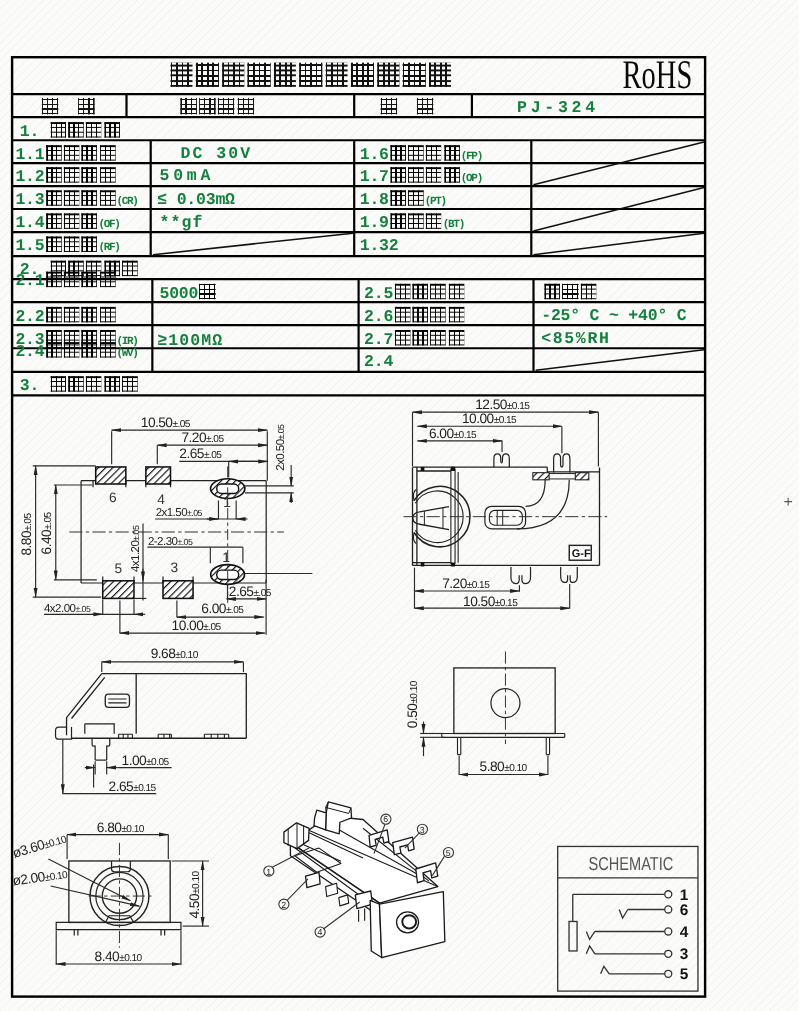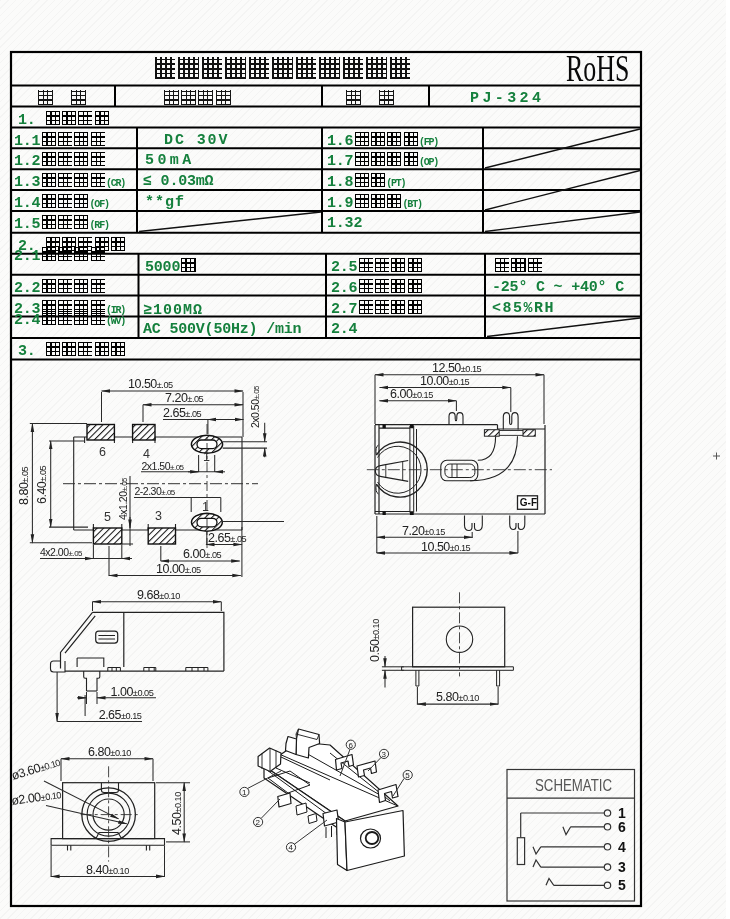--- a/index.html
+++ b/index.html
@@ -108,21 +108,20 @@
 <span class="a m" style="left:14px;top:278.7px">2.2<i class="c"></i><i class="c"></i><i class="c"></i><i class="c"></i></span>
 <span class="a m" style="left:331px;top:278.7px">2.6<i class="c"></i><i class="c"></i><i class="c"></i><i class="c"></i></span>
 <span class="a m" style="left:492px;top:278.7px">-25° C ~ +40° C</span>
 
 <span class="a m" style="left:14px;top:299.6px">2.3<i class="c"></i><i class="c"></i><i class="c"></i><i class="c"></i><span class="p">(IR)</span></span>
 <span class="a m" style="left:143px;top:282px;letter-spacing:1px;margin-top:20px;">≥100MΩ</span>
 <span class="a m" style="left:331px;top:299.6px">2.7<i class="c"></i><i class="c"></i><i class="c"></i><i class="c"></i></span>
 <span class="a m" style="left:492px;top:299.6px;letter-spacing:1.5px;">&lt;85%RH</span>
 
 <span class="a m" style="left:14px;top:311px">2.4<i class="c"></i><i class="c"></i><i class="c"></i><i class="c"></i><span class="p">(WV)</span></span>
-<span class="a m" style="left:143px;top:320.6px">AC 500V(50Hz) /min</span>
 <span class="a m" style="left:331px;top:320.6px">2.4</span>
 
 <span class="a m" style="left:18px;top:342px">3. <i class="c"></i><i class="c"></i><i class="c"></i><i class="c"></i><i class="c"></i></span>
 
 <svg class="a" style="left:0;top:0" width="730" height="919" fill="none">
 <defs>
 <pattern id="ph" width="4.6" height="4.6" patternUnits="userSpaceOnUse" patternTransform="rotate(45)">
 <rect width="4.6" height="4.6" fill="#fff"></rect>
           <line x1="0" y1="0" x2="0" y2="4.6" stroke="#111" stroke-width="2.1"></line>
 </pattern>

